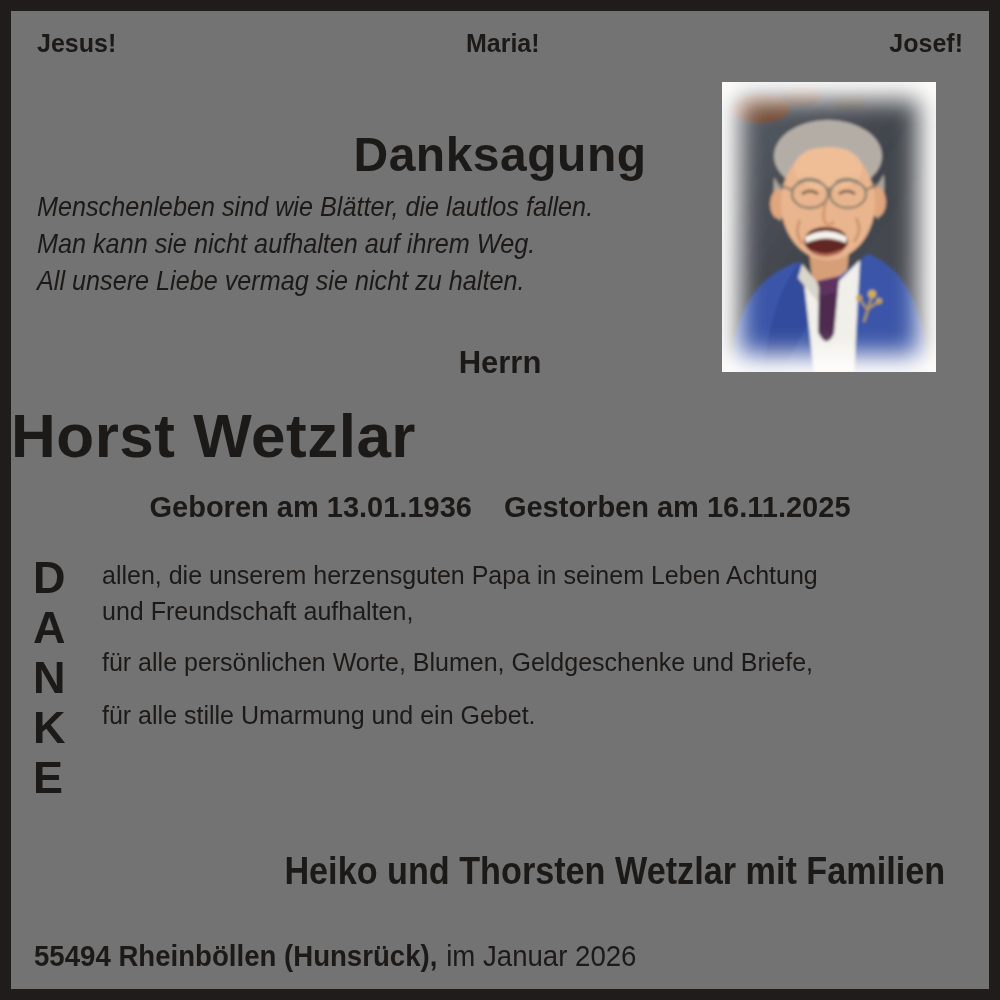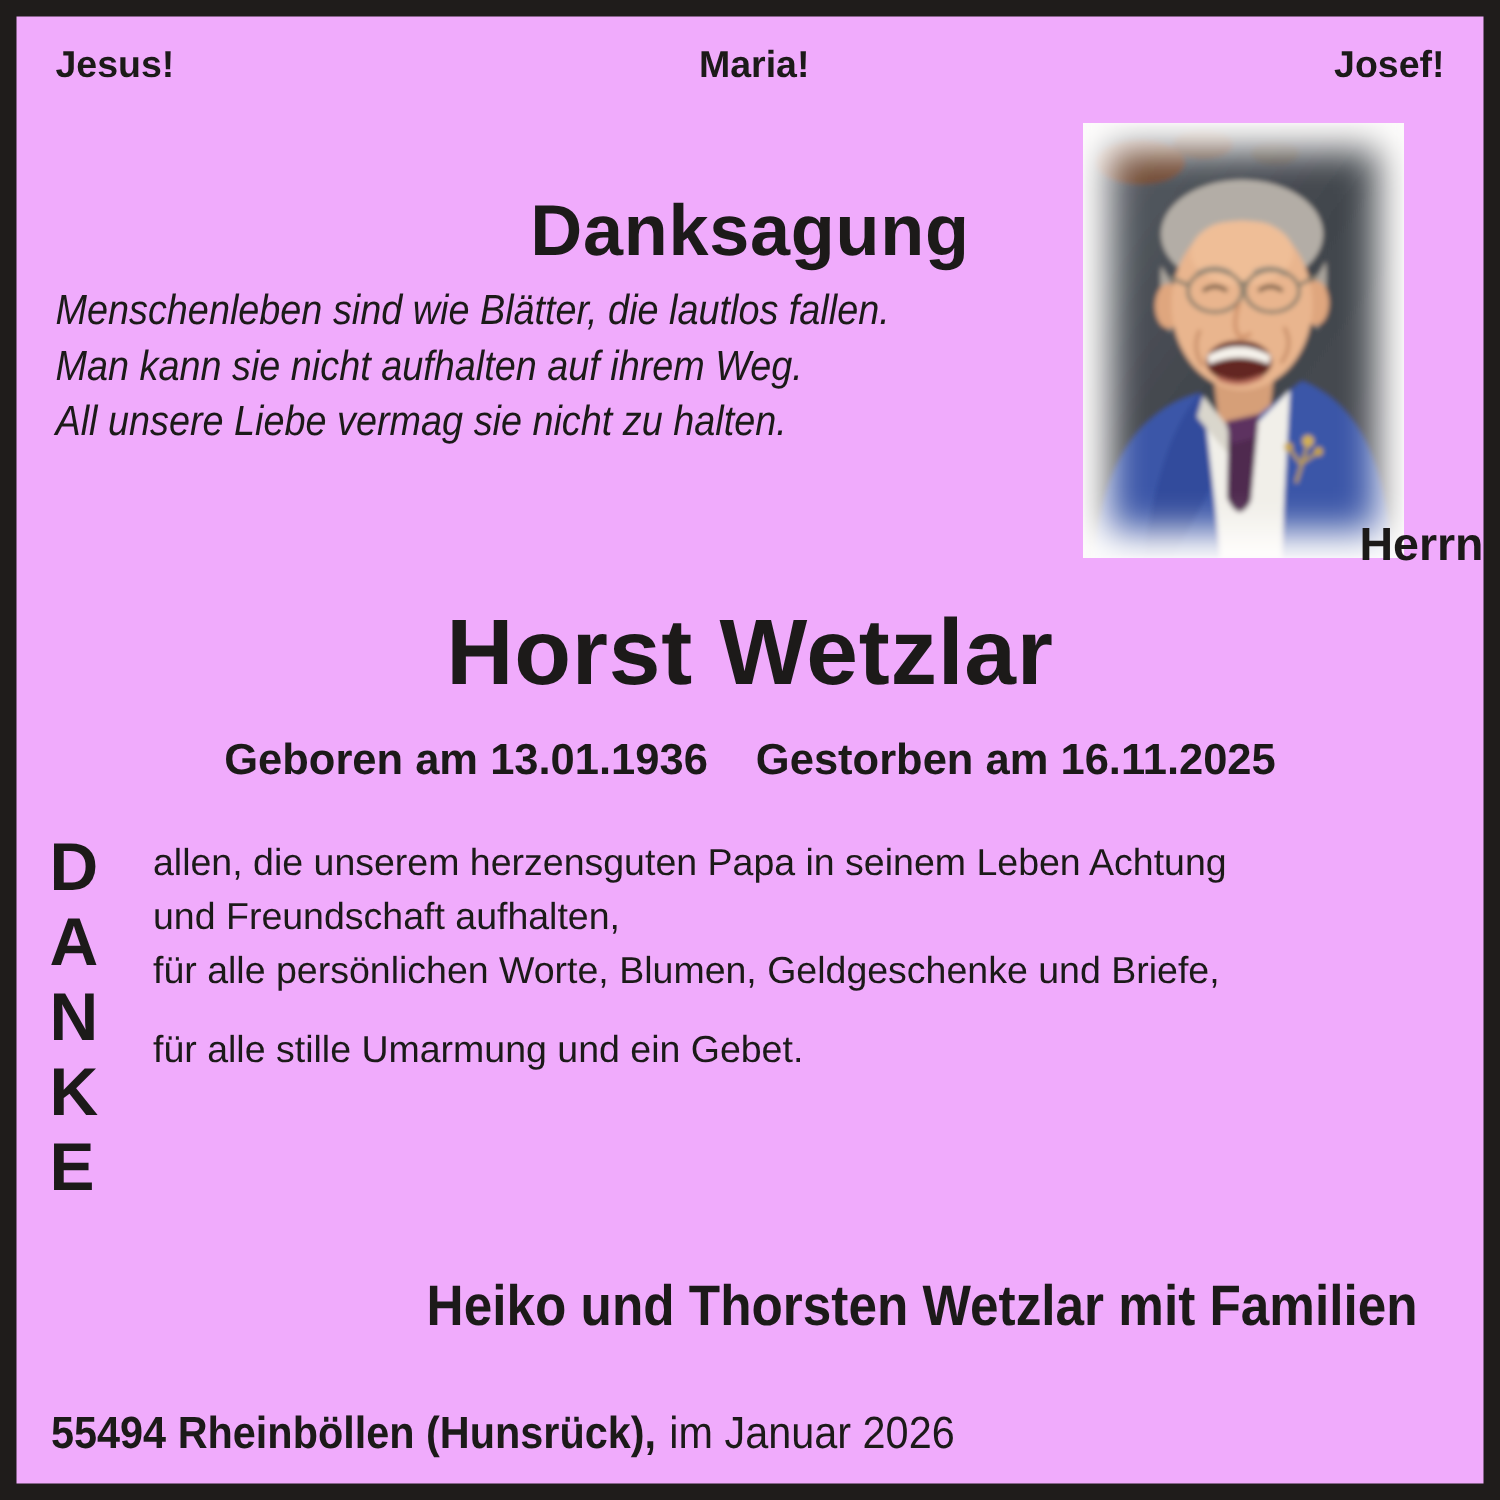--- a/index.html
+++ b/index.html
@@ -1,20 +1,20 @@
 <!DOCTYPE html>
 <html><head>
 <meta charset="utf-8">
 <style>
   html,body{margin:0;padding:0;background:#ffffff;}
   .page{
     position:relative;
     width:1000px;height:1000px;
     box-sizing:border-box;
-    background:#f0abfc;
+    background:#737373;
     border:11px solid #1f1c1b;
     font-family:"Liberation Sans", sans-serif;
     color:#1c1a19;
     overflow:hidden;
   }
   .abs{position:absolute;}
   
   .top-row{
     left:26px;right:26px;top:18px;
     display:flex;justify-content:space-between;
@@ -26,25 +26,25 @@
     letter-spacing:0.5px;
     margin-top:28px;
   }
   .poem{
     left:26px;top:177px;
     font-size:28px;font-style:italic;line-height:37px;
     transform:scaleX(0.9);transform-origin:0 0;
     white-space:nowrap;
   }
   .salutation{
-    left:0;width:100%;top:335px;text-align:right;
+    left:0;width:100%;top:335px;text-align:center;
     font-size:31px;font-weight:bold;line-height:34px;
   }
   .deceased-name{
-    left:0;width:100%;top:392px;text-align:center;
+    left:0;width:100%;top:392px;text-align:left;
     font-size:62px;font-weight:bold;line-height:66px;
     letter-spacing:0.5px;
   }
   .dates{
     left:0;width:100%;top:480px;
     display:flex;justify-content:center;gap:32px;
     font-size:29px;font-weight:bold;line-height:32px;
   }
   
   .photo{
@@ -66,21 +66,21 @@
     display:flex;flex-direction:column;
   }
   .danke-letter{
     height:50px;line-height:50px;
     font-size:45px;font-weight:bold;
   }
   .thanks-items{flex:1;padding-top:4px;}
   .thanks-item{font-size:25px;line-height:36px;}
   .thanks-item .line{white-space:nowrap;}
   .thanks-item.gap-1{margin-top:10px;}
-  .thanks-item.gap-2{}
+  .thanks-item.gap-2{margin-top:15px;}
   .thanks-item.gap-3{margin-top:17px;}
   .signature{
     right:44px;top:839px;
     font-size:38px;font-weight:bold;line-height:42px;
     white-space:nowrap;
     transform:scaleX(0.9);transform-origin:100% 50%;
   }
   .footer-line{
     left:23px;top:928px;
     font-size:30px;line-height:34px;white-space:nowrap;

